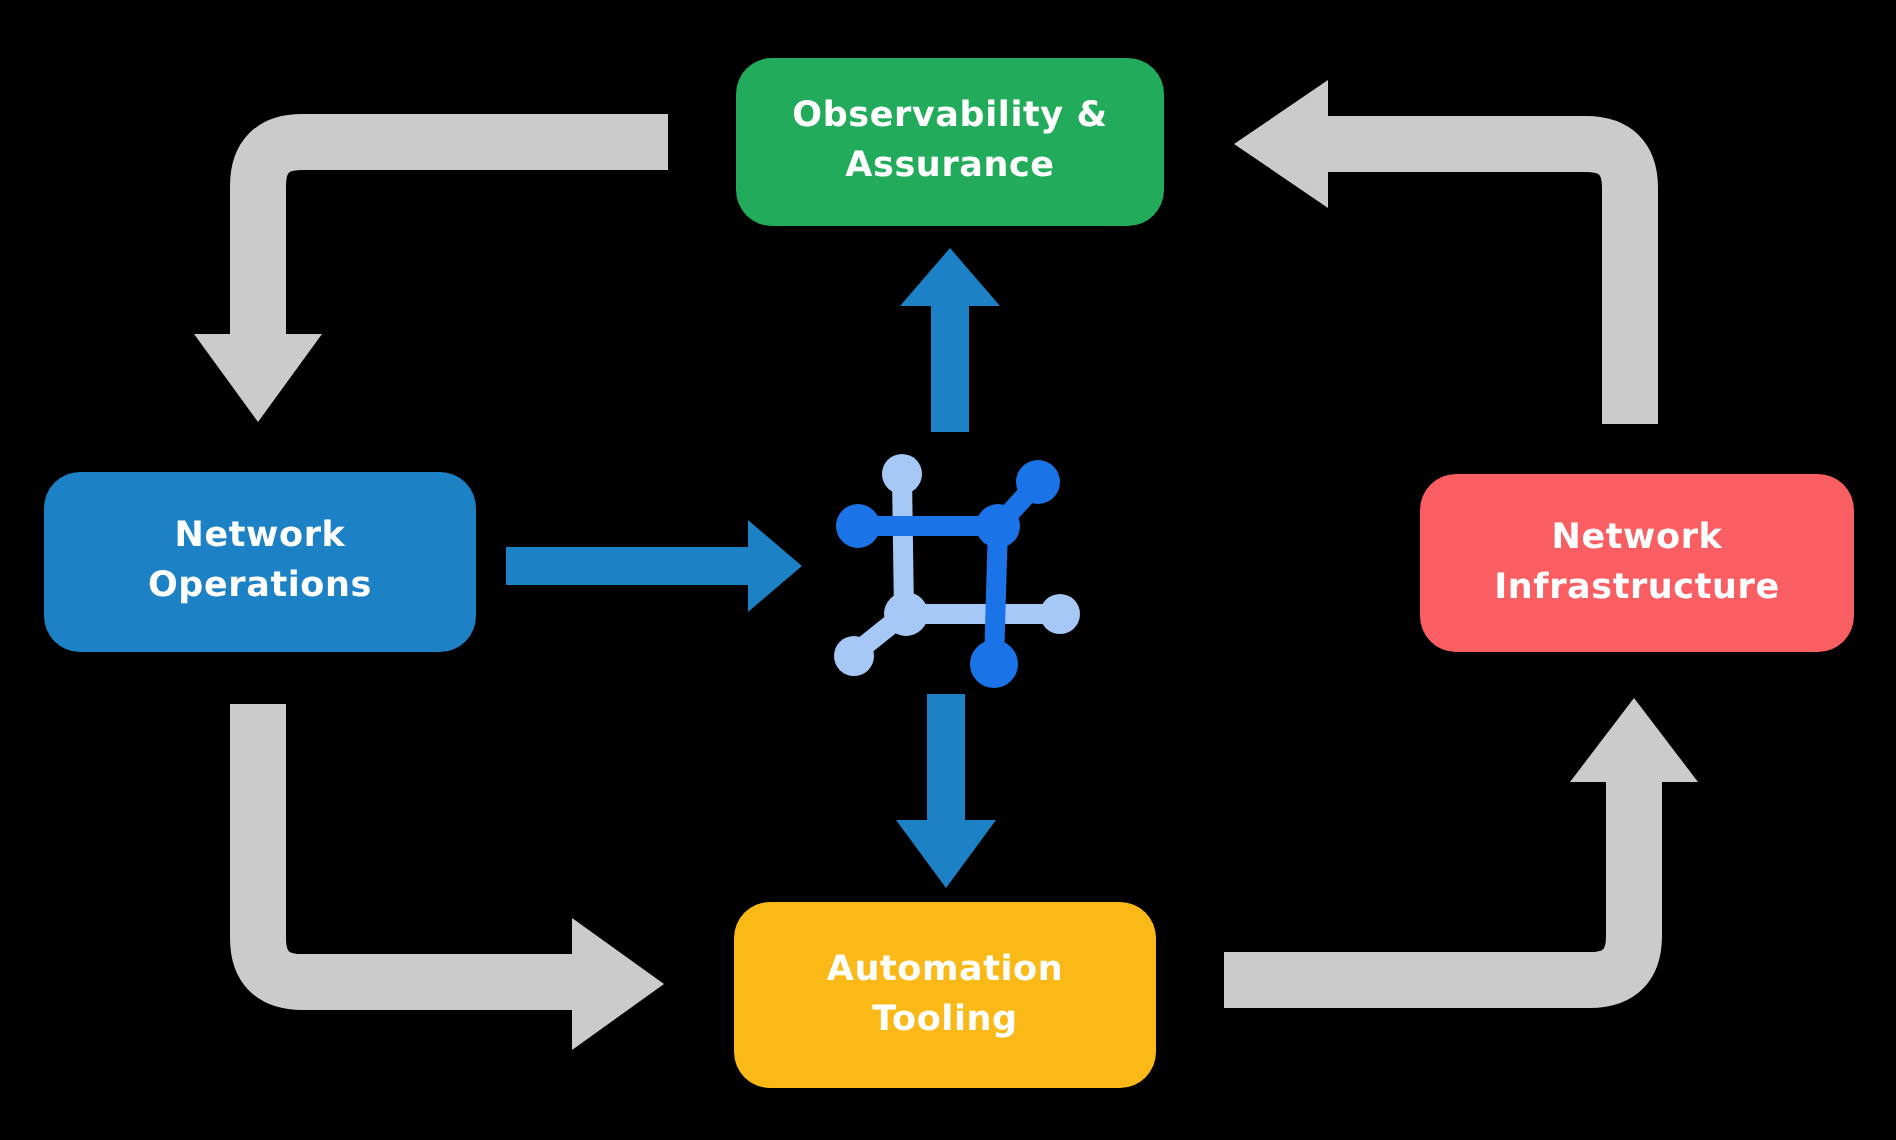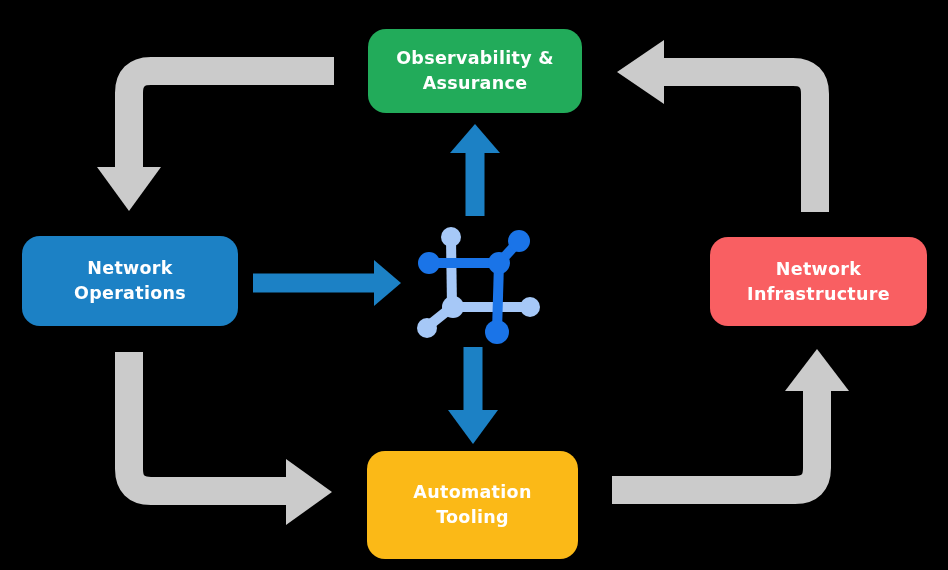--- a/index.html
+++ b/index.html
@@ -17,21 +17,21 @@
     text-align:center;
     color:#ffffff;
     font-size:17.5px;font-weight:bold;
     line-height:25px;letter-spacing:0.3px;
     white-space:pre-line;
     border-radius:18px;
   }
   .node-observability{left:368px;top:29px;width:214px;height:84px;}
   .node-netops{left:22px;top:236px;width:216px;height:90px;}
   .node-netinfra{left:710px;top:237px;width:217px;height:89px;}
-  .node-autotool{left:367px;top:451px;width:211px;height:108px;}
+  .node-autotool{left:367px;top:451px;width:211px;height:93px;}
 
   .gray-arrow{stroke:#CBCBCB;stroke-width:28;fill:none;}
   .gray-head{fill:#CBCBCB;stroke:none;}
   .blue-arrow{stroke:#1C81C5;stroke-width:19;fill:none;}
   .blue-head{fill:#1C81C5;stroke:none;}
   .icon-light{stroke:#A6C8F7;stroke-width:10;fill:none;}
   .icon-light-dot{fill:#A6C8F7;stroke:none;}
   .icon-dark{stroke:#1A74E8;stroke-width:10;fill:none;}
   .icon-dark-dot{fill:#1A74E8;stroke:none;}
 </style>

